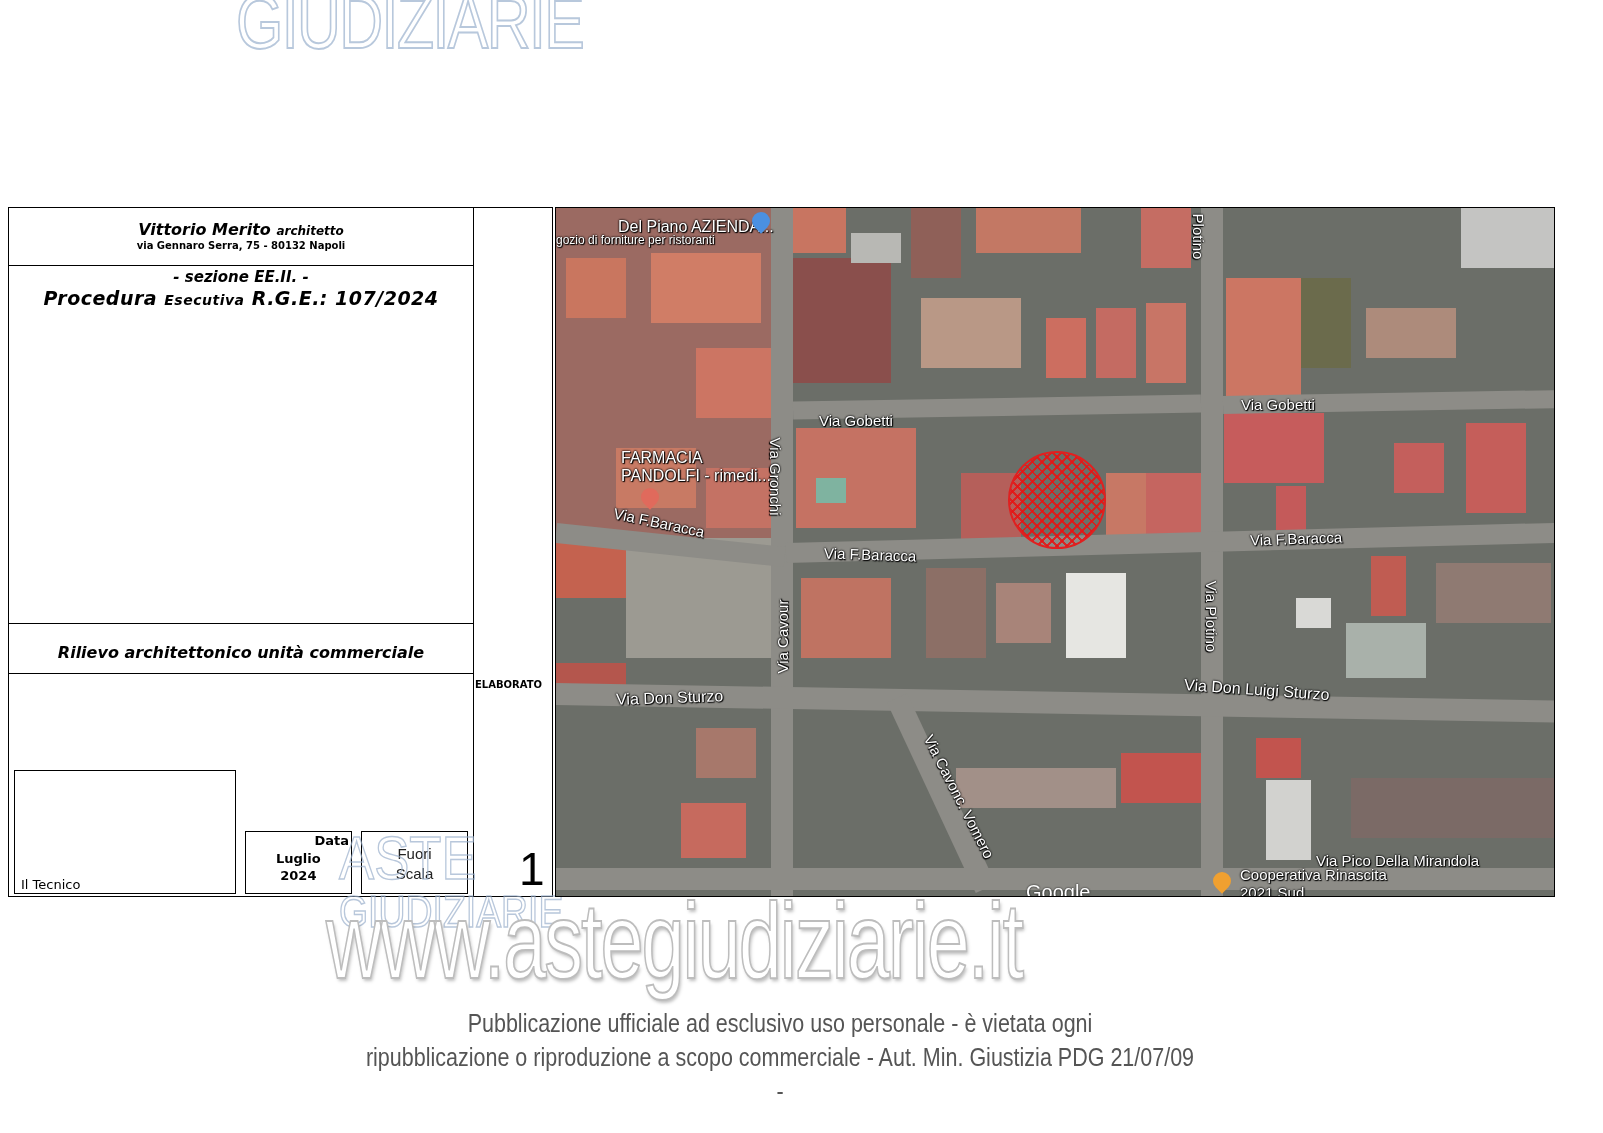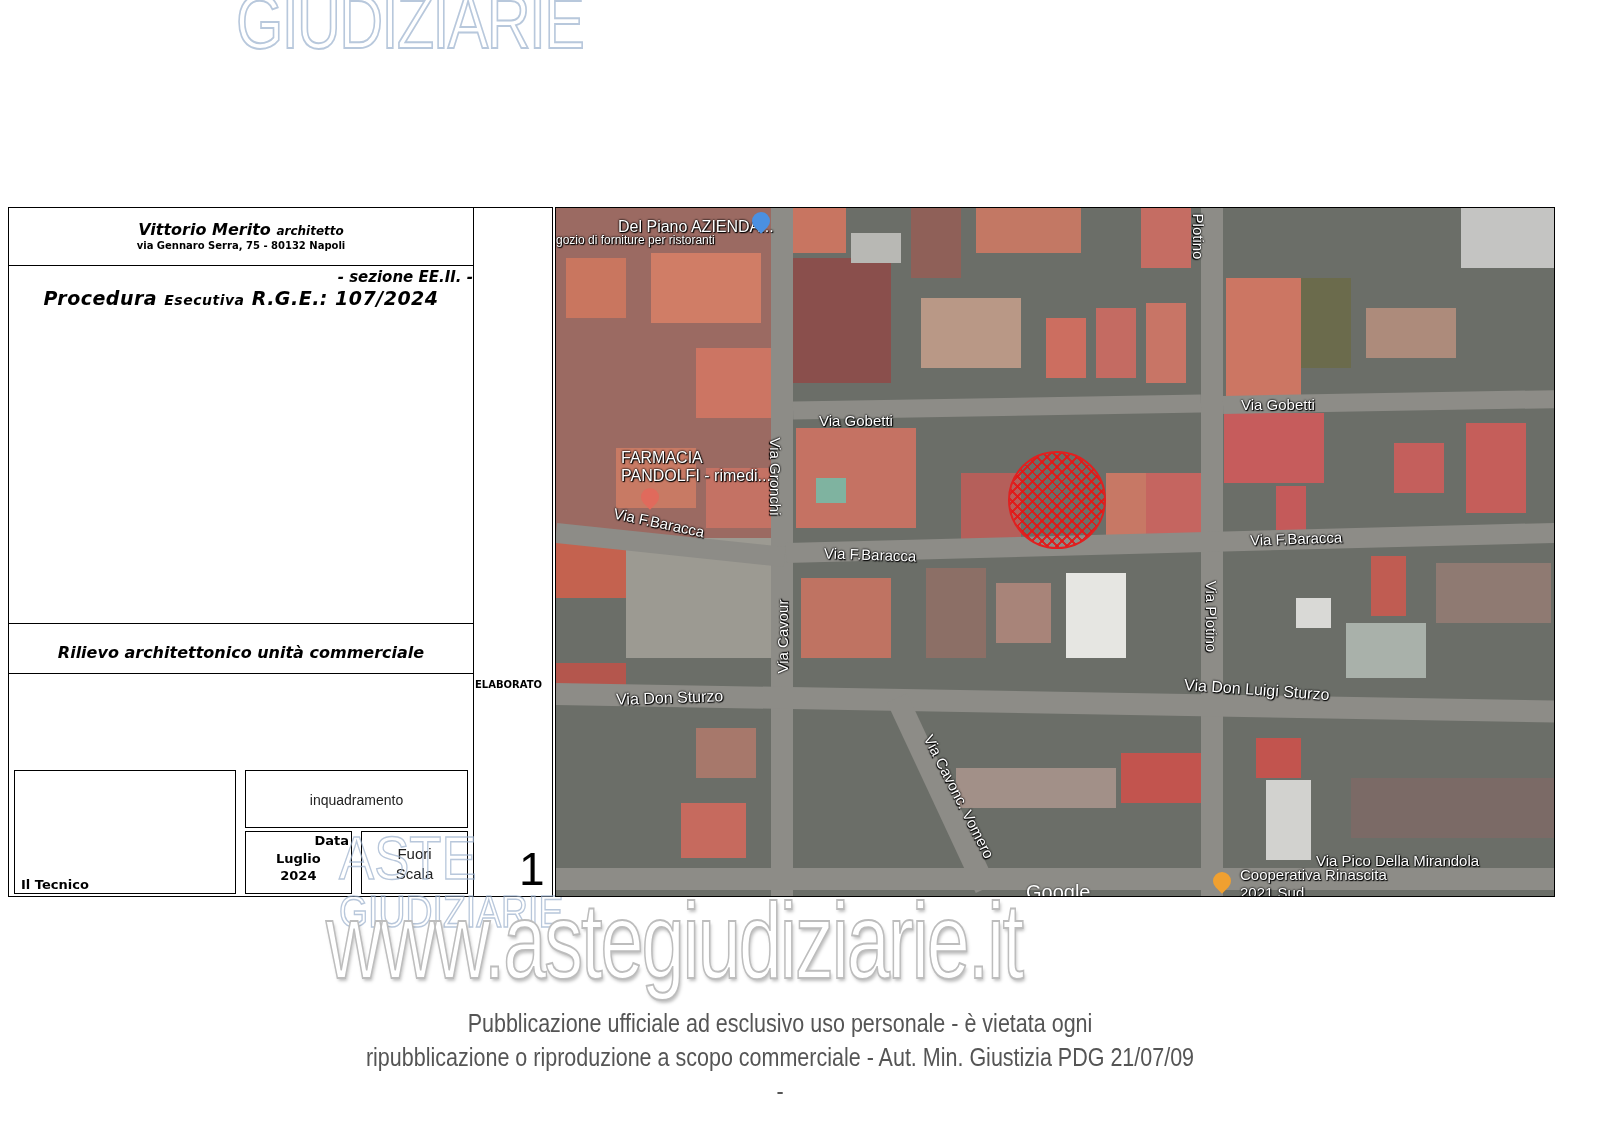--- a/index.html
+++ b/index.html
@@ -8,32 +8,32 @@
   
   .tb{position:absolute;left:8px;top:207px;width:545px;height:690px;border:1px solid #000;box-sizing:border-box;padding-left:31px;}
   .tb-main{position:absolute;left:0;top:0;width:464px;height:100%;border-right:1px solid #000;}
   .row{position:absolute;left:0;width:100%;border-bottom:1px solid #000;box-sizing:border-box;text-align:center;font-style:italic;font-weight:bold;}
   .r1{top:0;height:58px;}
   .r1 .name{font-size:16px;margin-top:12px;}
   .r1 .name span{font-size:12px;}
   .r1 .addr{font-size:10px;font-style:normal;font-weight:bold;margin-top:1px;}
   .r2{top:58px;height:358px;}
   .r2 .t1{font-size:23px;margin-top:126px;letter-spacing:0.5px;}
-  .r2 .t2{font-size:15px;margin-top:2px;text-align:right;}
+  .r2 .t2{font-size:15px;margin-top:2px;}
   .r2 .t3{font-size:15px;margin-top:2px;}
   .r2 .t4{font-size:19px;margin-top:1px;letter-spacing:0.5px;}
   .r2 .t4 small{font-size:14px;}
   .r3{top:416px;height:50px;}
   .r3 div{font-size:16px;margin-top:19px;}
   .r4{top:466px;height:92px;}
   .r4 div{font-size:13px;margin-top:18px;line-height:18px;}
   .r5{top:558px;height:132px;border-bottom:none;}
   .box{position:absolute;border:1px solid #000;box-sizing:border-box;font-style:normal;font-weight:normal;font-family:"Liberation Sans",sans-serif;}
   .b-tec{left:5px;top:4px;width:222px;height:124px;}
-  .b-tec span{position:absolute;left:6px;bottom:1px;font-family:"DejaVu Sans",sans-serif;font-weight:bold;font-size:13px;}
+  .b-tec span{position:absolute;left:6px;bottom:1px;font-family:"DejaVu Sans",sans-serif;font-weight:normal;font-size:13px;}
   .b-inq{left:236px;top:4px;width:223px;height:58px;font-size:14px;line-height:58px;color:#222;}
   .b-data{left:236px;top:65px;width:107px;height:63px;font-family:"DejaVu Sans",sans-serif;font-weight:bold;font-size:13px;}
   .b-data .lab{position:absolute;right:2px;top:1px;}
   .b-data .val{position:absolute;left:30px;top:18px;line-height:17px;text-align:center;}
   .b-scala{left:352px;top:65px;width:107px;height:63px;font-size:15px;line-height:20px;padding-top:12px;color:#222;}
   .elab{position:absolute;left:466px;top:471px;font-size:10px;font-weight:bold;}
   .num{position:absolute;left:510px;top:634px;font-family:"Liberation Sans",sans-serif;font-size:46px;}
   .wm-mid{position:absolute;left:330px;top:626px;font-family:"Liberation Sans",sans-serif;font-size:62px;line-height:48px;color:transparent;-webkit-text-stroke:1.5px #9bb0cc;opacity:.7;transform:scaleX(0.85);transform-origin:left top;}
   
   .map{position:absolute;left:555px;top:207px;width:1000px;height:690px;overflow:hidden;border:1px solid #000;box-sizing:border-box;background:#6b6e68;}
@@ -63,21 +63,20 @@
       <div class="t2">- sezione EE.II. -</div>
       <div class="t4"><span>Procedura</span> <small>Esecutiva</small> <span>R.G.E.: 107/2024</span></div>
     </div>
     <div class="row r3">
       <div>Rilievo architettonico unità commerciale</div>
     </div>
     <div class="row r5">
       <div class="box b-tec">
           <span>Il Tecnico</span>
         </div>
-      <div class="box b-inq">inquadramento</div>
       <div class="box b-data">
         <span class="lab">Data</span>
         <div class="val"><span>Luglio</span><br><span>2024</span></div>
       </div>
       <div class="box b-scala"><span>Fuori</span><br><span>Scala</span></div>
     </div>
   </div>
   <div class="elab">ELABORATO</div>
   <div class="num">1</div>
   <div class="wm-mid"><span>ASTE</span><br><span style="font-size:44px">GIUDIZIARIE</span></div>

